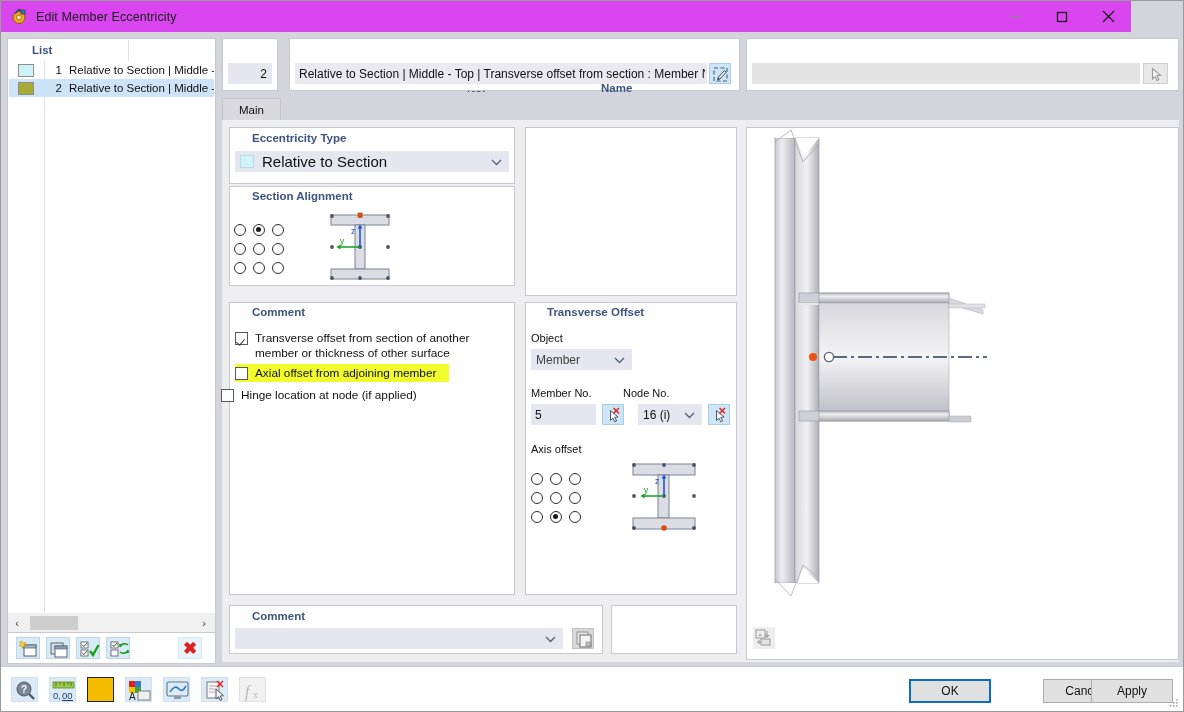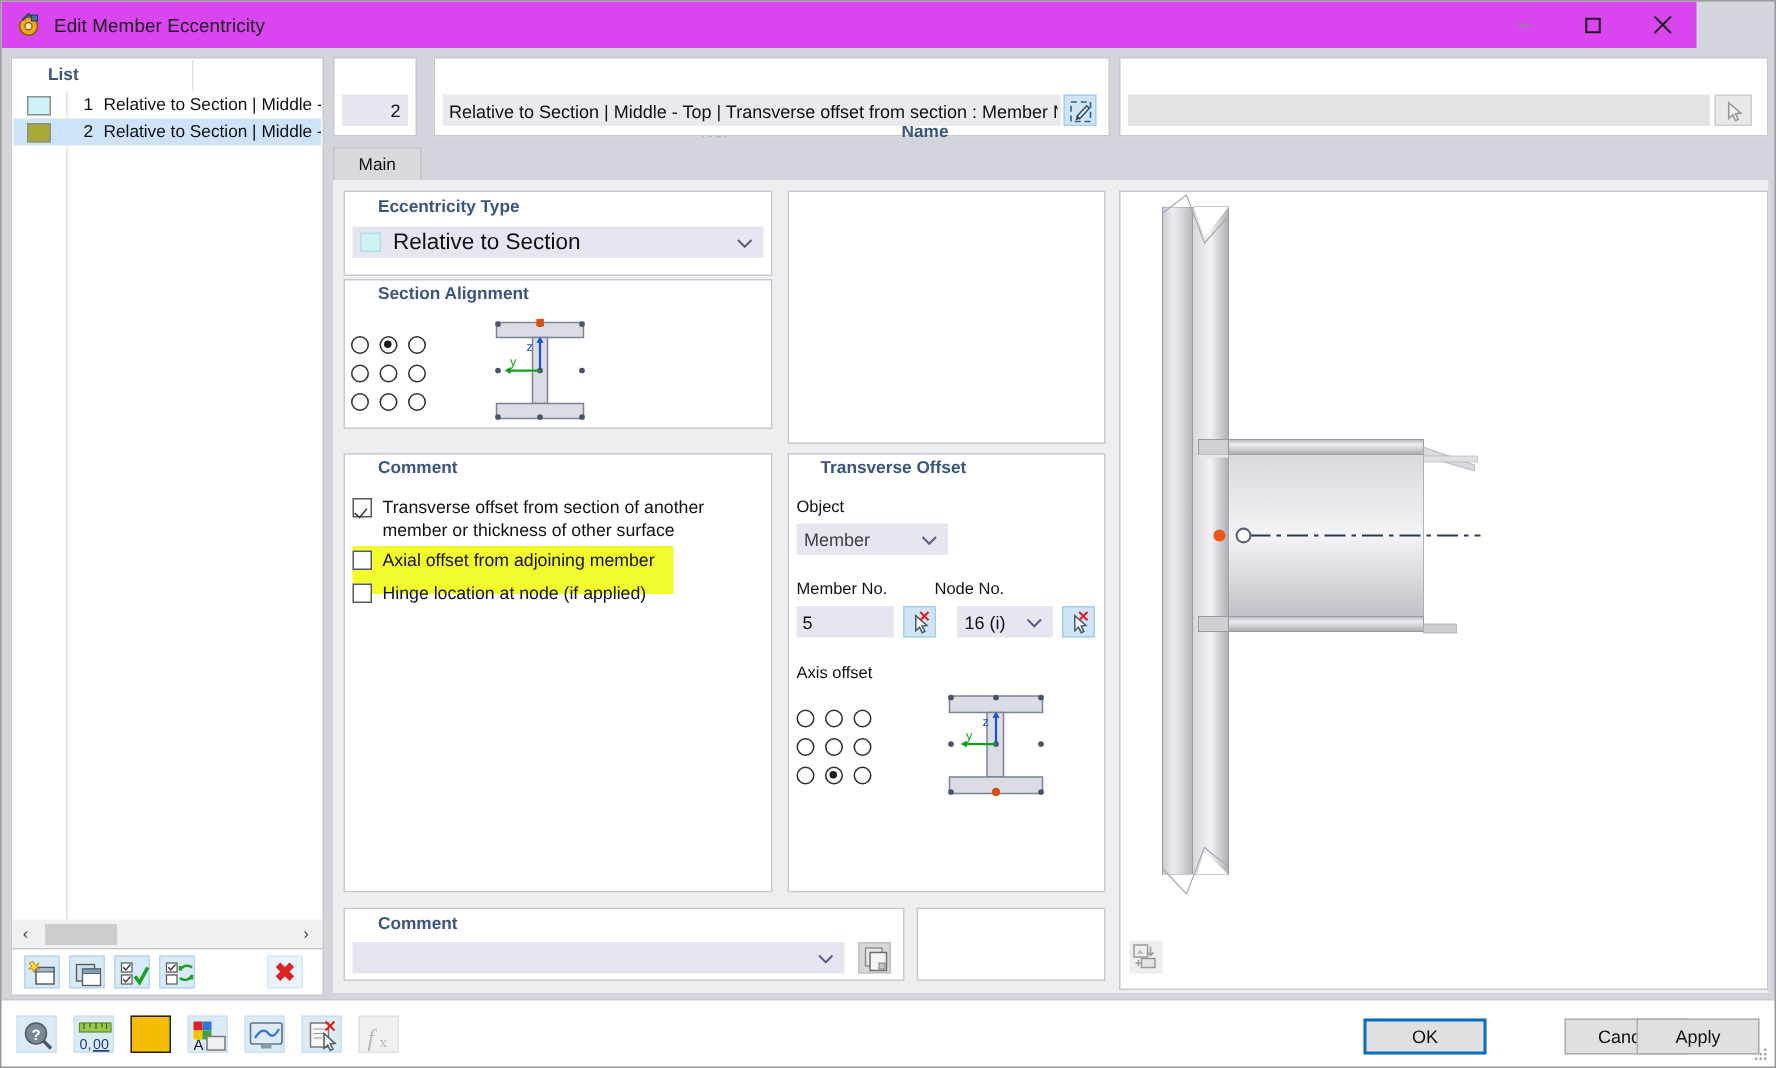--- a/index.html
+++ b/index.html
@@ -206,23 +206,23 @@
   }
   .chk.on::after {
     content: ""; position: absolute; left: 2px; top: 4px;
     width: 4px; height: 7px;
     border-right: 1.7px solid #3a3a3a; border-bottom: 1.7px solid #3a3a3a;
     transform: rotate(40deg);
   }
   #opt-row1 { left: 234px; top: 330px; width: 278px; line-height: 15px; }
   #opt-row2 {
     left: 234px; top: 363px; background: #f2fb2c;
-    padding: 2px 4px 16px 0; width: 214px;
-  }
-  #opt-row3 { left: 234px; top: 387px; }
+    padding: 2px 4px 2px 0; width: 214px;
+  }
+  #opt-row3 { left: 220px; top: 387px; }
 
   
   #to-panel { left: 524px; top: 301px; width: 212px; height: 293px; }
   #to-label { left: 530px; top: 305px; }
   .sub-label {
     position: absolute; font-size: 11px; color: #101010;
   }
   #to-object-label { left: 530px; top: 331px; }
   #to-object-select {
     position: absolute; left: 530px; top: 348px; width: 101px; height: 21px;

